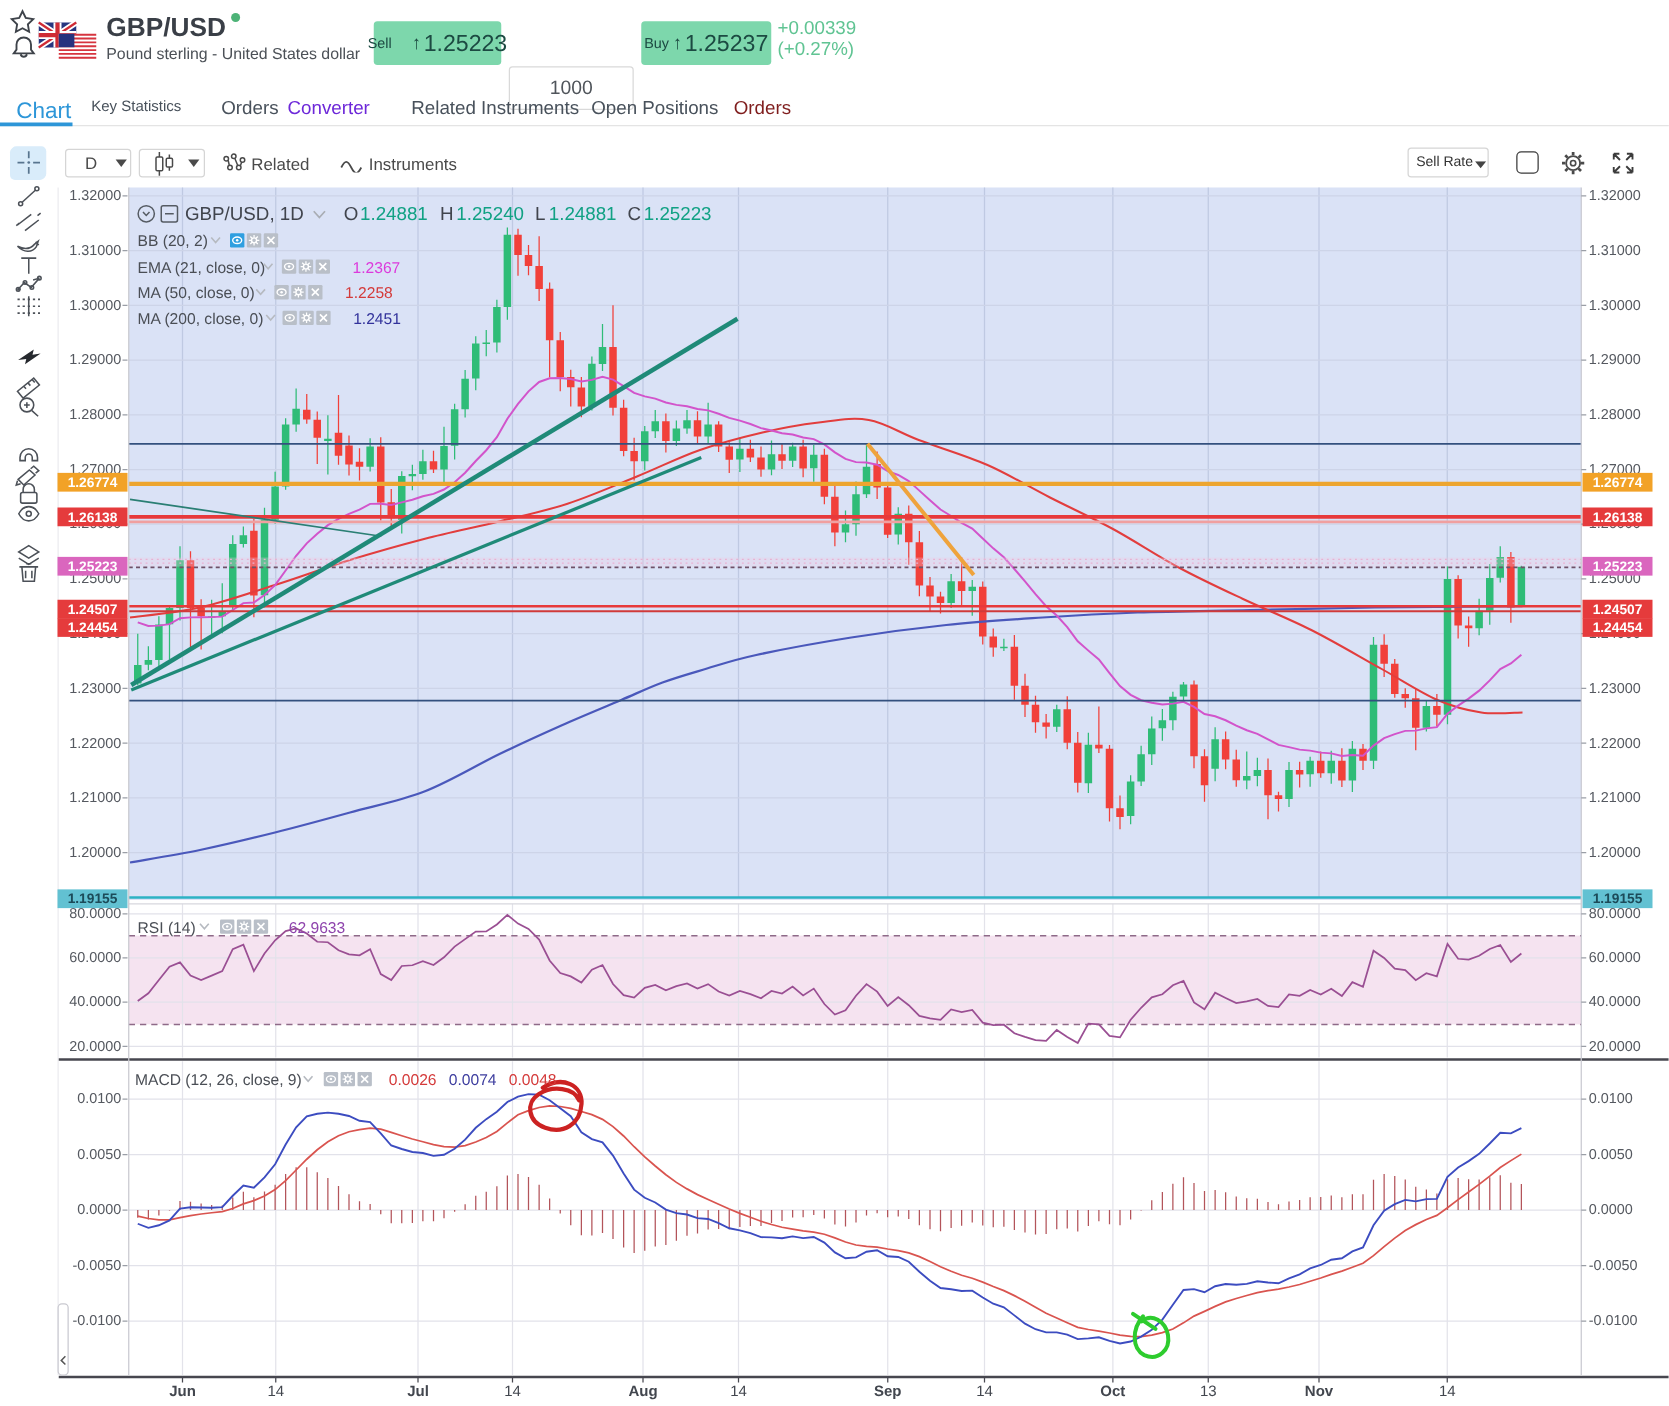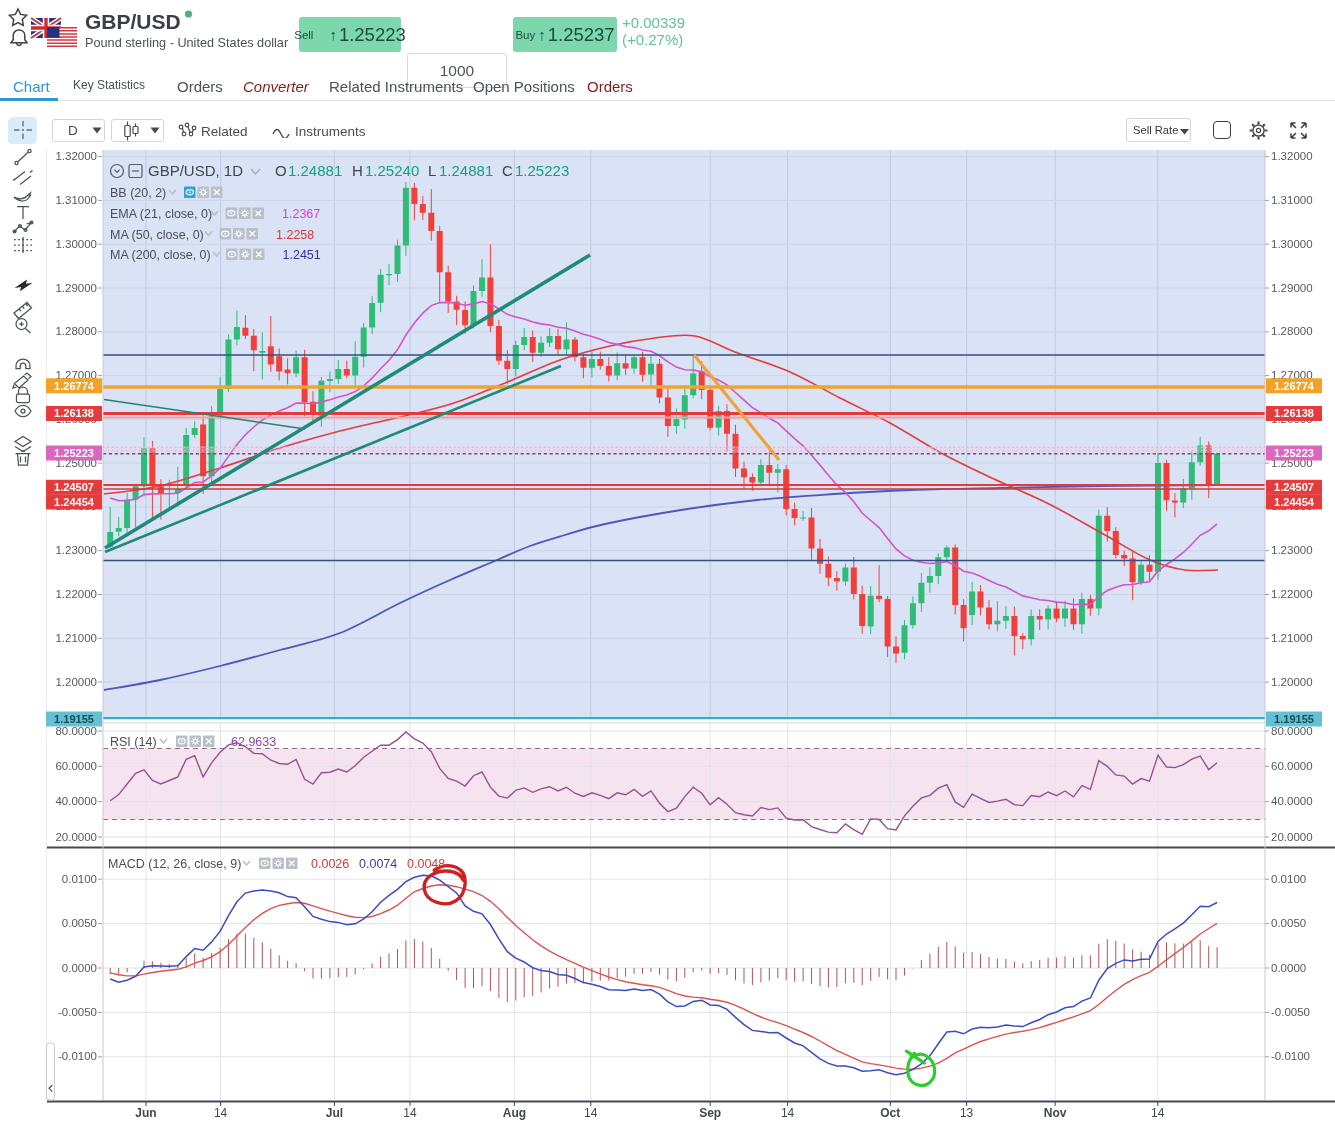--- a/index.html
+++ b/index.html
@@ -34,24 +34,24 @@
 </div>
 <div class="abs" style="left:407px;top:17px;width:100px;height:35px;background:#fff;border:1px solid #d9d9d9;border-radius:3px;display:flex;align-items:center;justify-content:center;font-size:15.5px;color:#50555b;margin-top:36px;">1000</div>
 <div class="abs" style="left:513px;top:17px;width:104px;height:35px;background:#7dd7ac;border-radius:3px;color:#1c4a42;display:flex;align-items:center;justify-content:center;">
   <span style="font-size:11.5px;margin-right:3px;">Buy</span>
     <span style="font-size:15px;">↑</span>
     <span style="font-size:18.5px;margin-left:2px;">1.25237</span>
 </div>
 <div class="abs" style="left:622px;top:14px;width:90px;font-size:15px;color:#60c493;line-height:17px;">+0.00339<br>(+0.27%)</div>
 
 <div class="abs" style="left:0;top:70px;width:1335px;height:31px;border-bottom:1px solid #e4e4e4;"></div>
-<div class="abs" style="left:13px;top:78px;font-size:15px;color:#2d96d8;">Chart</div>
+<div class="abs" style="left:13px;top:78px;font-size:18px;color:#2d96d8;">Chart</div>
 <div class="abs" style="left:73px;top:78px;font-size:12px;color:#48515b;">Key Statistics</div>
 <div class="abs" style="left:177px;top:78px;font-size:15px;color:#48515b;">Orders</div>
-<div class="abs" style="left:243px;top:78px;font-size:15px;color:#7f1d1d;font-style:italic;">Converter</div>
+<div class="abs" style="left:230px;top:78px;font-size:15px;color:#6d28d9;">Converter</div>
 <div class="abs" style="left:329px;top:78px;font-size:15px;color:#48515b;">Related Instruments</div>
 <div class="abs" style="left:473px;top:78px;font-size:15px;color:#48515b;">Open Positions</div>
 <div class="abs" style="left:587px;top:78px;font-size:15px;color:#7f1d1d;">Orders</div>
 <div class="abs" style="left:0;top:98px;width:58px;height:3px;background:#2d96d8;"></div>
 
 <div class="abs" style="left:8px;top:118px;width:28px;height:26px;background:#d9ecfa;border-radius:4px;"></div>
 <svg class="abs" style="left:12px;top:120px" width="22" height="22" fill="none" stroke="#58758f" stroke-width="1.4">
   <path d="M11 2v5M11 15v5M2 11h5M15 11h5"></path>
     <circle cx="11" cy="11" r="1.2" fill="#58758f" stroke="none"></circle>
 </svg>

